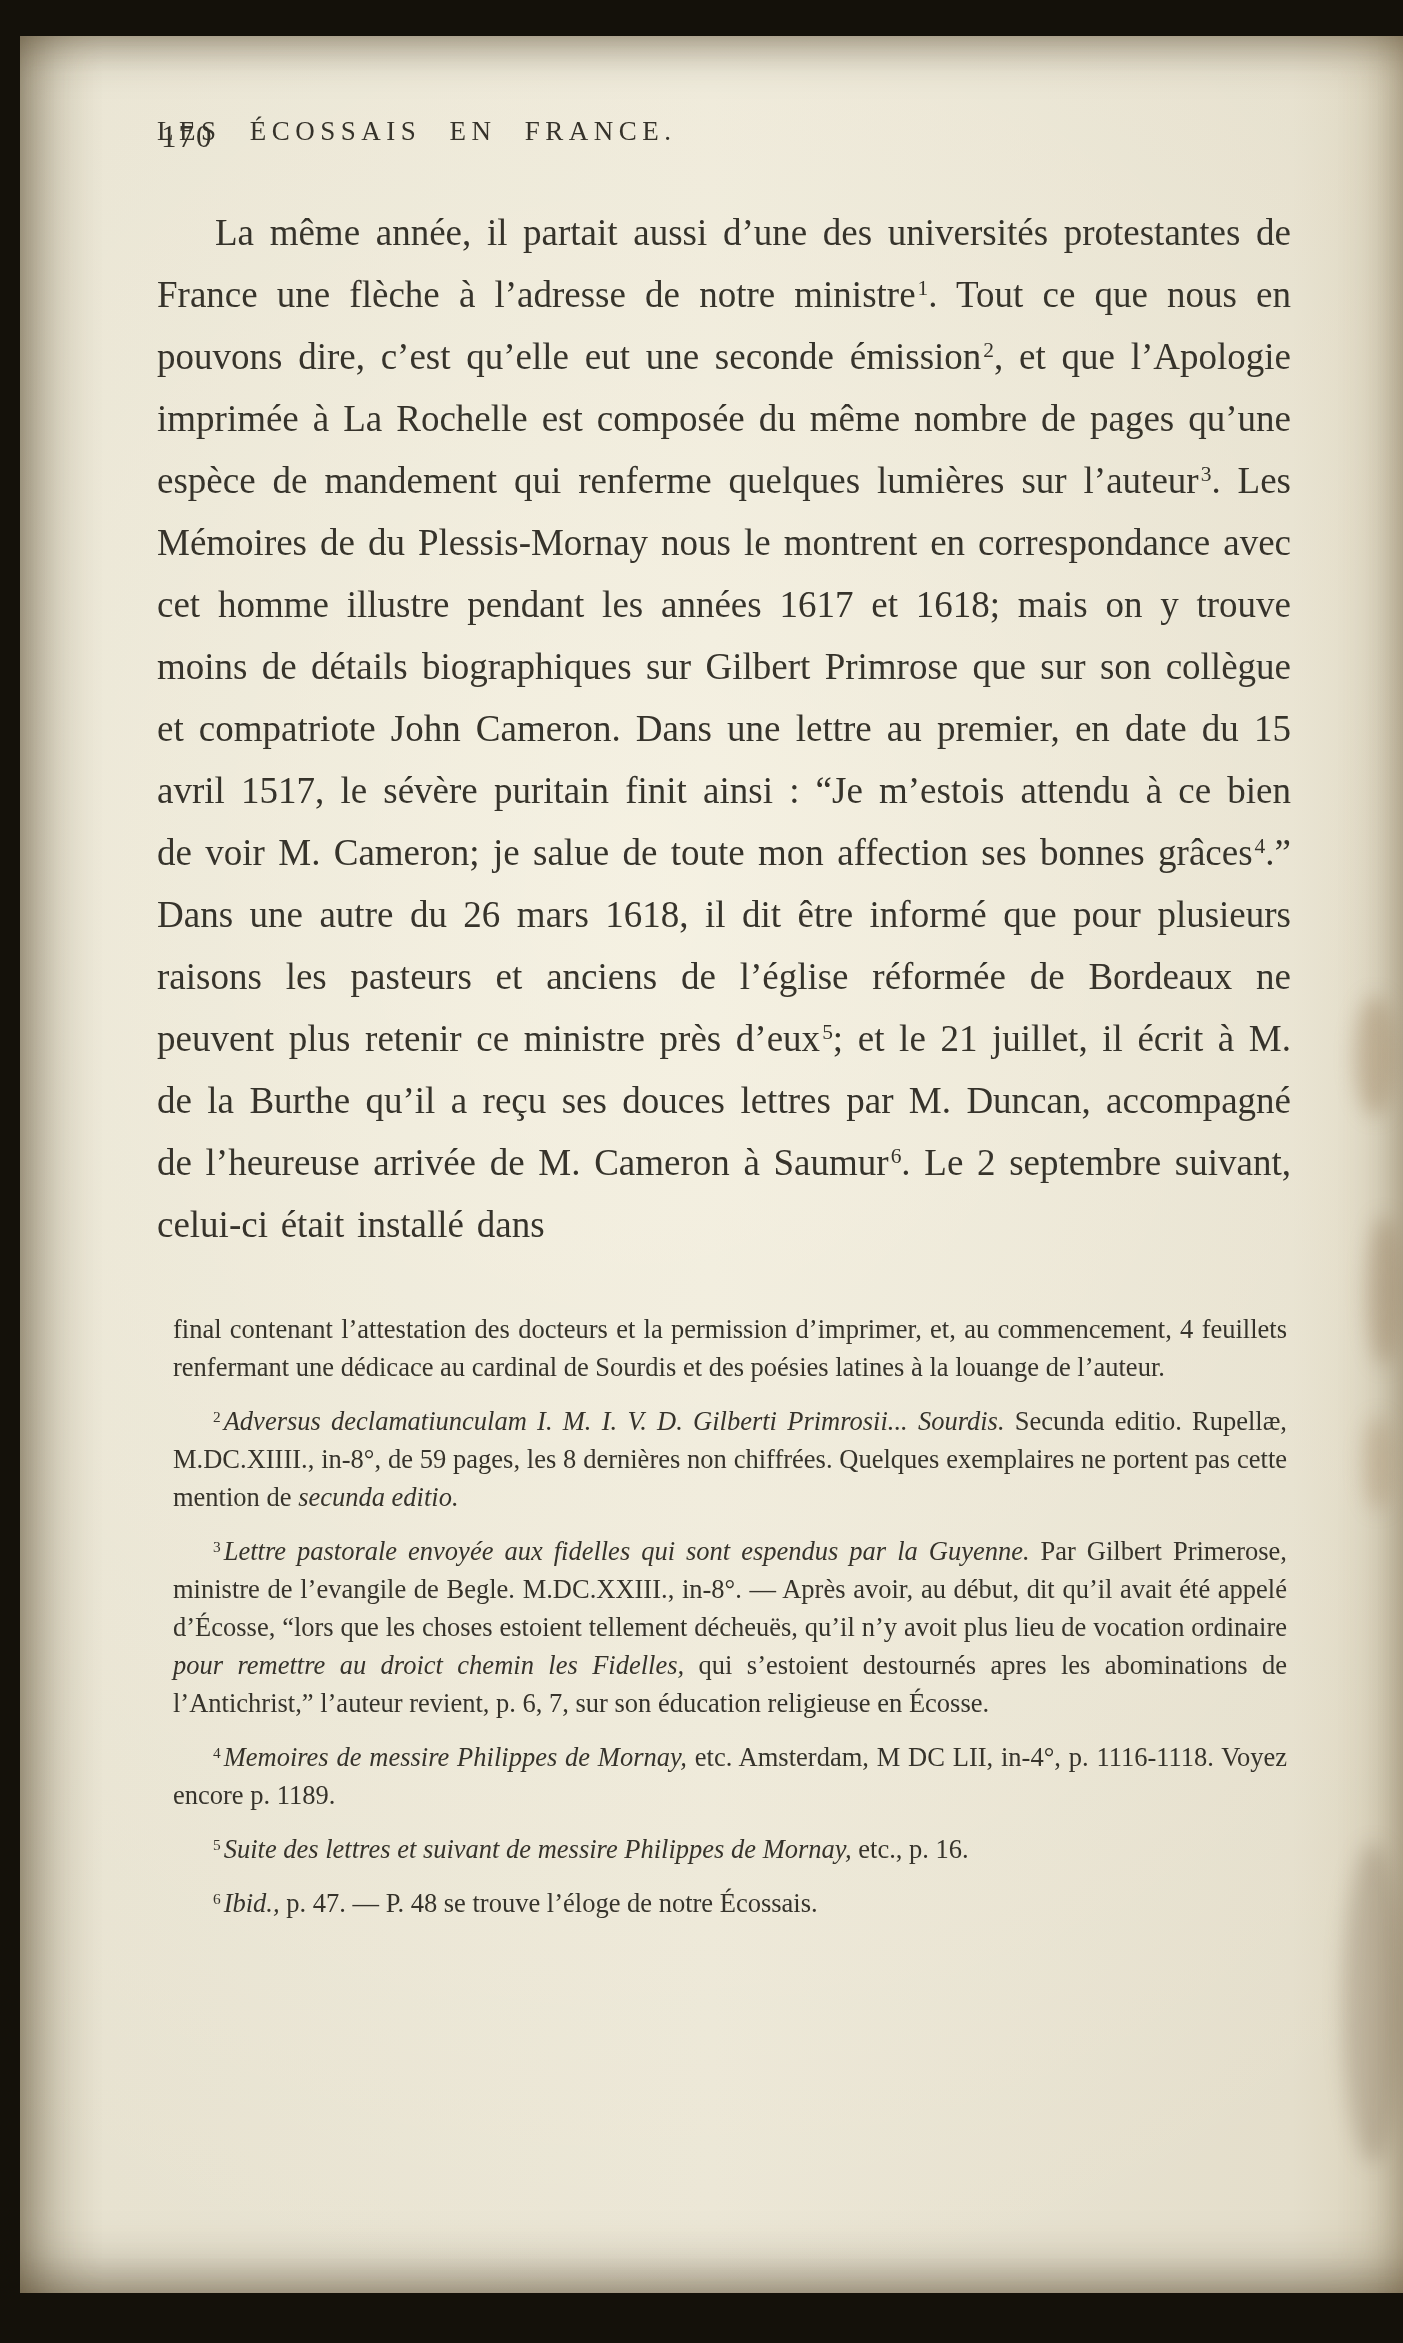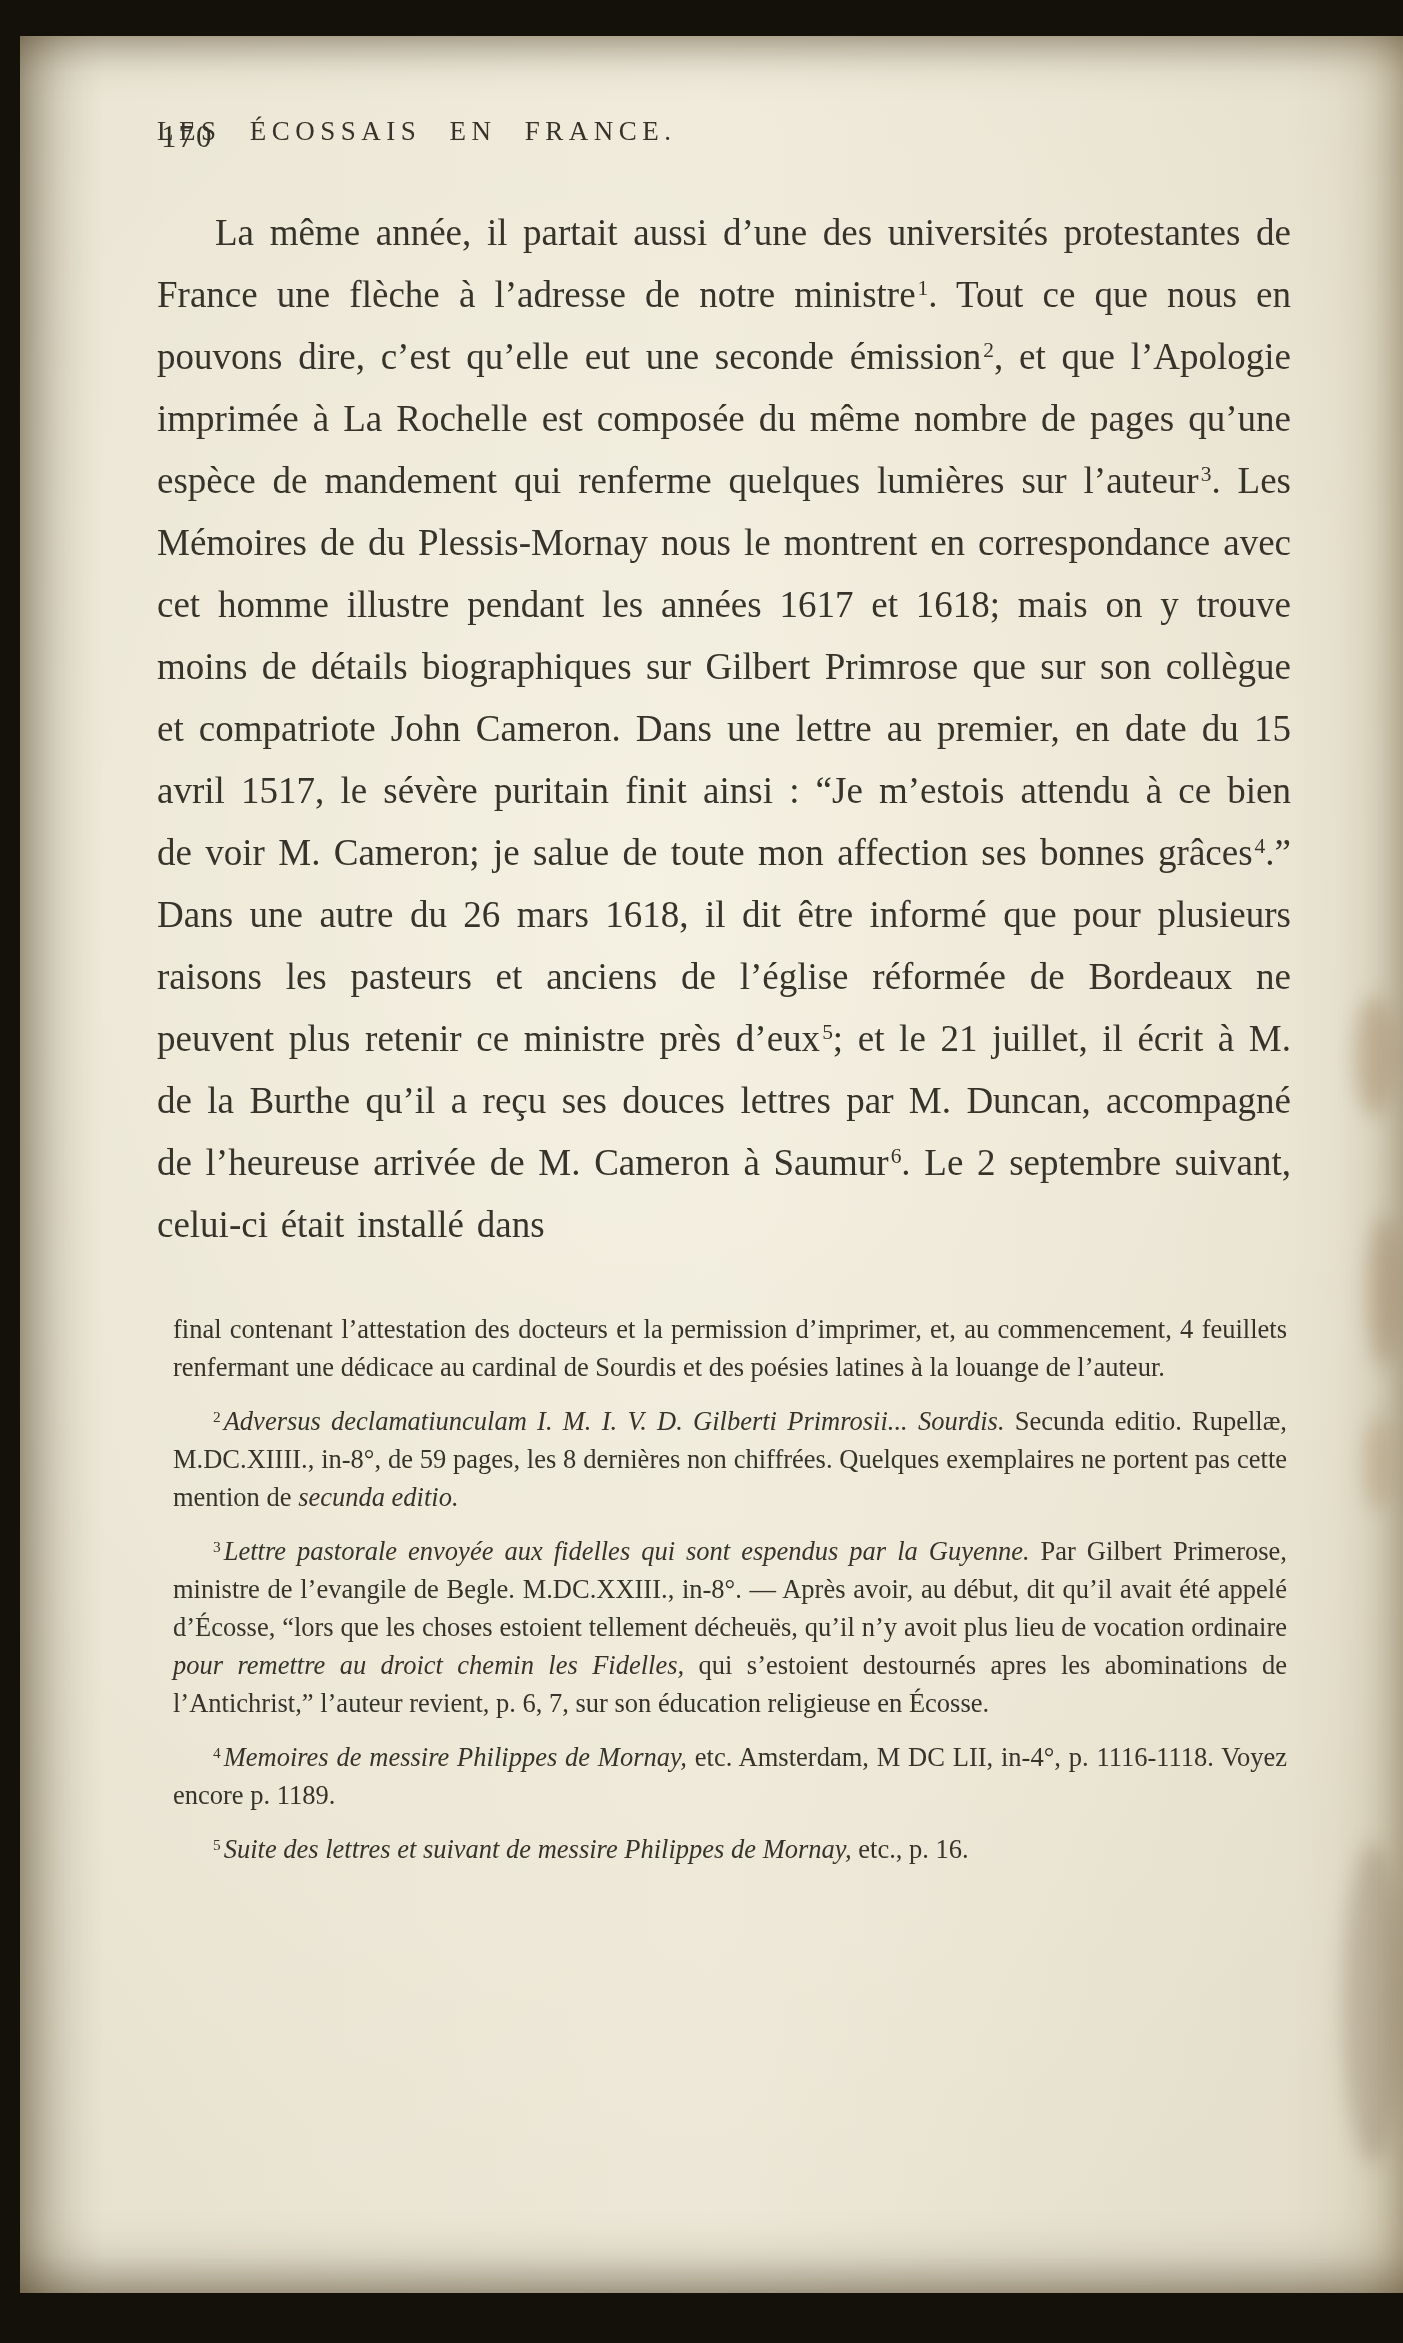--- a/index.html
+++ b/index.html
@@ -76,15 +76,16 @@
     </div>
 
     <p class="bodytext">La même année, il partait aussi d’une des universités protestantes de France une flèche à l’adresse de notre ministre<sup class="fnref">1</sup>. Tout ce que nous en pouvons dire, c’est qu’elle eut une seconde émission<sup class="fnref">2</sup>, et que l’Apologie imprimée à La Rochelle est composée du même nombre de pages qu’une espèce de mandement qui renferme quelques lumières sur l’auteur<sup class="fnref">3</sup>. Les Mémoires de du Plessis-Mornay nous le montrent en correspondance avec cet homme illustre pendant les années 1617 et 1618; mais on y trouve moins de détails biographiques sur Gilbert Primrose que sur son collègue et compatriote John Cameron. Dans une lettre au premier, en date du 15 avril 1517, le sévère puritain finit ainsi : “Je m’estois attendu à ce bien de voir M. Cameron; je salue de toute mon affection ses bonnes grâces<sup class="fnref">4</sup>.” Dans une autre du 26 mars 1618, il dit être informé que pour plusieurs raisons les pasteurs et anciens de l’église réformée de Bordeaux ne peuvent plus retenir ce ministre près d’eux<sup class="fnref">5</sup>; et le 21 juillet, il écrit à M. de la Burthe qu’il a reçu ses douces lettres par M. Duncan, accompagné de l’heureuse arrivée de M. Cameron à Saumur<sup class="fnref">6</sup>. Le 2 septembre suivant, celui-ci était installé dans</p>
 
     <div class="footnotes">
         <p class="footnote cont"><span>final contenant l’attestation des docteurs et la permission d’imprimer, et, au commencement, 4 feuillets renfermant une dédicace au cardinal de Sourdis et des poésies latines à la louange de l’auteur.</span></p>
         <p class="footnote"><sup class="fnref">2</sup><i>Adversus declamatiunculam I. M. I. V. D. Gilberti Primrosii... Sourdis.</i><span> Secunda editio. Rupellæ, M.DC.XIIII., in-8°, de 59 pages, les 8 dernières non chiffrées. Quelques exemplaires ne portent pas cette mention de </span><i>secunda editio.</i></p>
         <p class="footnote"><sup class="fnref">3</sup><i>Lettre pastorale envoyée aux fidelles qui sont espendus par la Guyenne.</i><span> Par Gilbert Primerose, ministre de l’evangile de Begle. M.DC.XXIII., in-8°. — Après avoir, au début, dit qu’il avait été appelé d’Écosse, “lors que les choses estoient tellement décheuës, qu’il n’y avoit plus lieu de vocation ordinaire </span><i>pour remettre au droict chemin les Fidelles,</i><span> qui s’estoient destournés apres les abominations de l’Antichrist,” l’auteur revient, p. 6, 7, sur son éducation religieuse en Écosse.</span></p>
         <p class="footnote"><sup class="fnref">4</sup><i>Memoires de messire Philippes de Mornay,</i><span> etc. Amsterdam, M DC LII, in-4°, p. 1116-1118. Voyez encore p. 1189.</span></p>
         <p class="footnote"><sup class="fnref">5</sup><i>Suite des lettres et suivant de messire Philippes de Mornay,</i><span> etc., p. 16.</span></p>
+        <p class="footnote"><sup class="fnref">6</sup><i>Ibid.,</i><span> p. 47. — P. 48 se trouve l’éloge de notre Écossais.</span></p>
       </div>
   </div>
 </div>
 
 </body></html>

